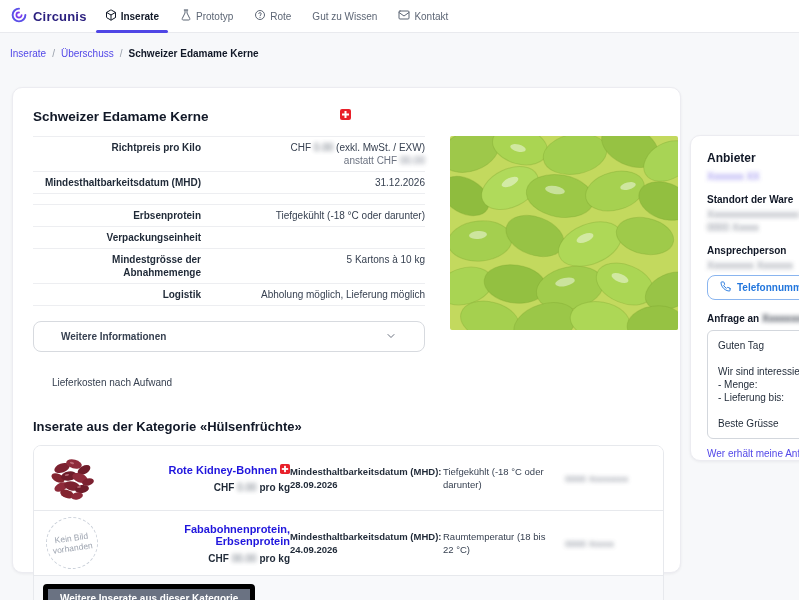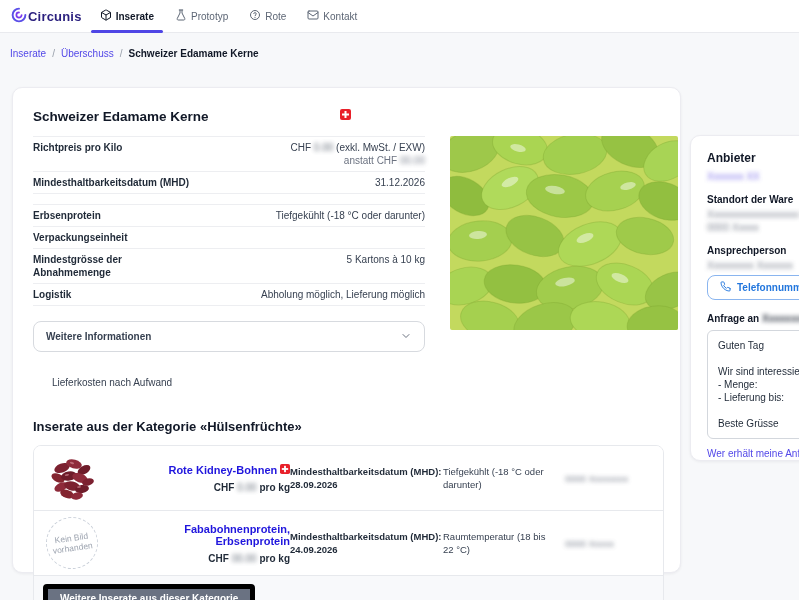--- a/index.html
+++ b/index.html
@@ -1,21 +1,21 @@
 <!DOCTYPE html>
 <html lang="de"><head>
 <meta charset="utf-8">
 <style>
   *{margin:0;padding:0;box-sizing:border-box;}
   html,body{width:799px;height:600px;overflow:hidden;}
   body{font-family:"Liberation Sans",sans-serif;background:#f7f8fa;color:#1f2937;font-size:10px;position:relative;}
 
   
   .topnav{position:absolute;left:0;top:0;width:799px;height:33px;background:#fff;border-bottom:1px solid #e9eaee;display:flex;align-items:center;padding:0 10px;}
-  .logo{display:flex;align-items:center;margin-right:16px;cursor:pointer;}
+  .logo{display:flex;align-items:center;gap:5px;margin-right:16px;cursor:pointer;}
   .logo-text{font-size:13px;font-weight:800;color:#2a1f7e;letter-spacing:.2px;}
   .navitems{display:flex;align-items:center;gap:17px;height:100%;}
   .nav-item{display:flex;align-items:center;gap:4px;height:100%;position:relative;color:#5d6675;font-size:10px;cursor:pointer;padding:0 2px;}
   .nav-item svg{stroke:#5d6675;}
   .nav-item.active{color:#111827;font-weight:700;}
   .nav-item.active svg{stroke:#111827;}
   .nav-item.active .underline{position:absolute;left:-7px;right:-7px;bottom:-1px;height:3px;background:#4f46e5;border-radius:3px;}
 
   
   .breadcrumb{position:absolute;left:10px;top:48px;display:flex;align-items:center;gap:6px;font-size:10px;}
@@ -25,30 +25,30 @@
 
   
   .card{position:absolute;left:12px;top:87px;width:669px;height:486px;background:#fff;border:1px solid #ececf1;border-radius:10px;box-shadow:0 1px 3px rgba(16,24,40,.06);padding:21px 20px 0 20px;}
   .title-row{position:relative;height:16px;margin-bottom:11px;}
   .page-title{font-size:13.5px;font-weight:800;color:#111827;}
   .title-flag{position:absolute;left:307px;top:0;}
 
   .dtable{width:392px;border-bottom:1px solid #edeef1;}
   .drow{display:flex;border-top:1px solid #edeef1;padding:4px 0;}
   .drow.spacer{height:11px;padding:0;}
-  .dlabel{width:168px;font-weight:700;color:#1f2937;line-height:13px;}
+  .dlabel{width:168px;font-weight:700;color:#1f2937;line-height:13px;text-align:right;}
   .dvalue{flex:1;color:#374151;line-height:13px;text-align:right;}
   .dvalue .sub{color:#6b7280;}
 
   .blur{filter:blur(2.3px);opacity:.85;user-select:none;}
   .blur-price{color:#4b5563;}
   .blur-gray{color:#6b7280;}
   .blur-purple{color:#6d5fe8;}
 
-  .accordion{margin-top:15px;width:392px;height:31px;border:1px solid #d7dadf;border-radius:8px;display:flex;align-items:center;justify-content:space-between;padding:0 12px;cursor:pointer;background:#fff;}
+  .accordion{margin-top:15px;width:392px;height:31px;border:1px solid #d7dadf;border-radius:8px;display:flex;align-items:center;justify-content:space-between;padding:0 27px;cursor:pointer;background:#fff;}
   .accordion-label{color:#374151;font-weight:600;}
   .delivery-note{margin-top:25px;color:#374151;padding-left:19px;}
 
   .product-photo{position:absolute;left:437px;top:48px;width:228px;height:194px;border-radius:2px;overflow:hidden;}
 
   .cat-heading{margin-top:31px;font-size:13px;font-weight:800;color:#111827;}
   .cat-box{margin-top:11px;width:631px;border:1px solid #e7e9ed;border-radius:8px;overflow:hidden;background:#fff;}
   .cat-row{display:flex;align-items:center;min-height:62px;padding:6px 12px;border-bottom:1px solid #e7e9ed;background:#fff;}
   .thumb{width:52px;height:52px;border-radius:50%;flex-shrink:0;overflow:hidden;background:#fff;}
   .noimg{width:52px;height:52px;border-radius:50%;border:1px dashed #cbd1da;flex-shrink:0;display:flex;align-items:center;justify-content:center;text-align:center;color:#9ca3af;font-size:8.5px;line-height:10px;transform:rotate(-8deg);padding:4px;}
@@ -110,20 +110,23 @@
     </div>
     <div class="nav-item">
       <span>
         <svg width="12" height="12" viewBox="0 0 24 24" fill="none" stroke-width="2">
           <circle cx="12" cy="12" r="9"></circle>
           <path d="M9.5 9a2.5 2.5 0 0 1 4.9.8c0 1.6-2.4 2.2-2.4 3.7" stroke-linecap="round"></path>
           <line x1="12" y1="17" x2="12" y2="17.2" stroke-linecap="round"></line>
         </svg>
       </span>
       <span>Rote</span>
+    </div>
+    <div class="nav-item">
+      <span>Gut zu Wissen</span>
     </div>
     <div class="nav-item">
       <span>
         <svg width="12" height="12" viewBox="0 0 24 24" fill="none" stroke-width="2" stroke-linecap="round" stroke-linejoin="round">
           <rect x="2" y="4" width="20" height="16" rx="2"></rect>
             <path d="M2 7l10 7L22 7"></path>
         </svg>
       </span>
       <span>Kontakt</span>
     </div>

